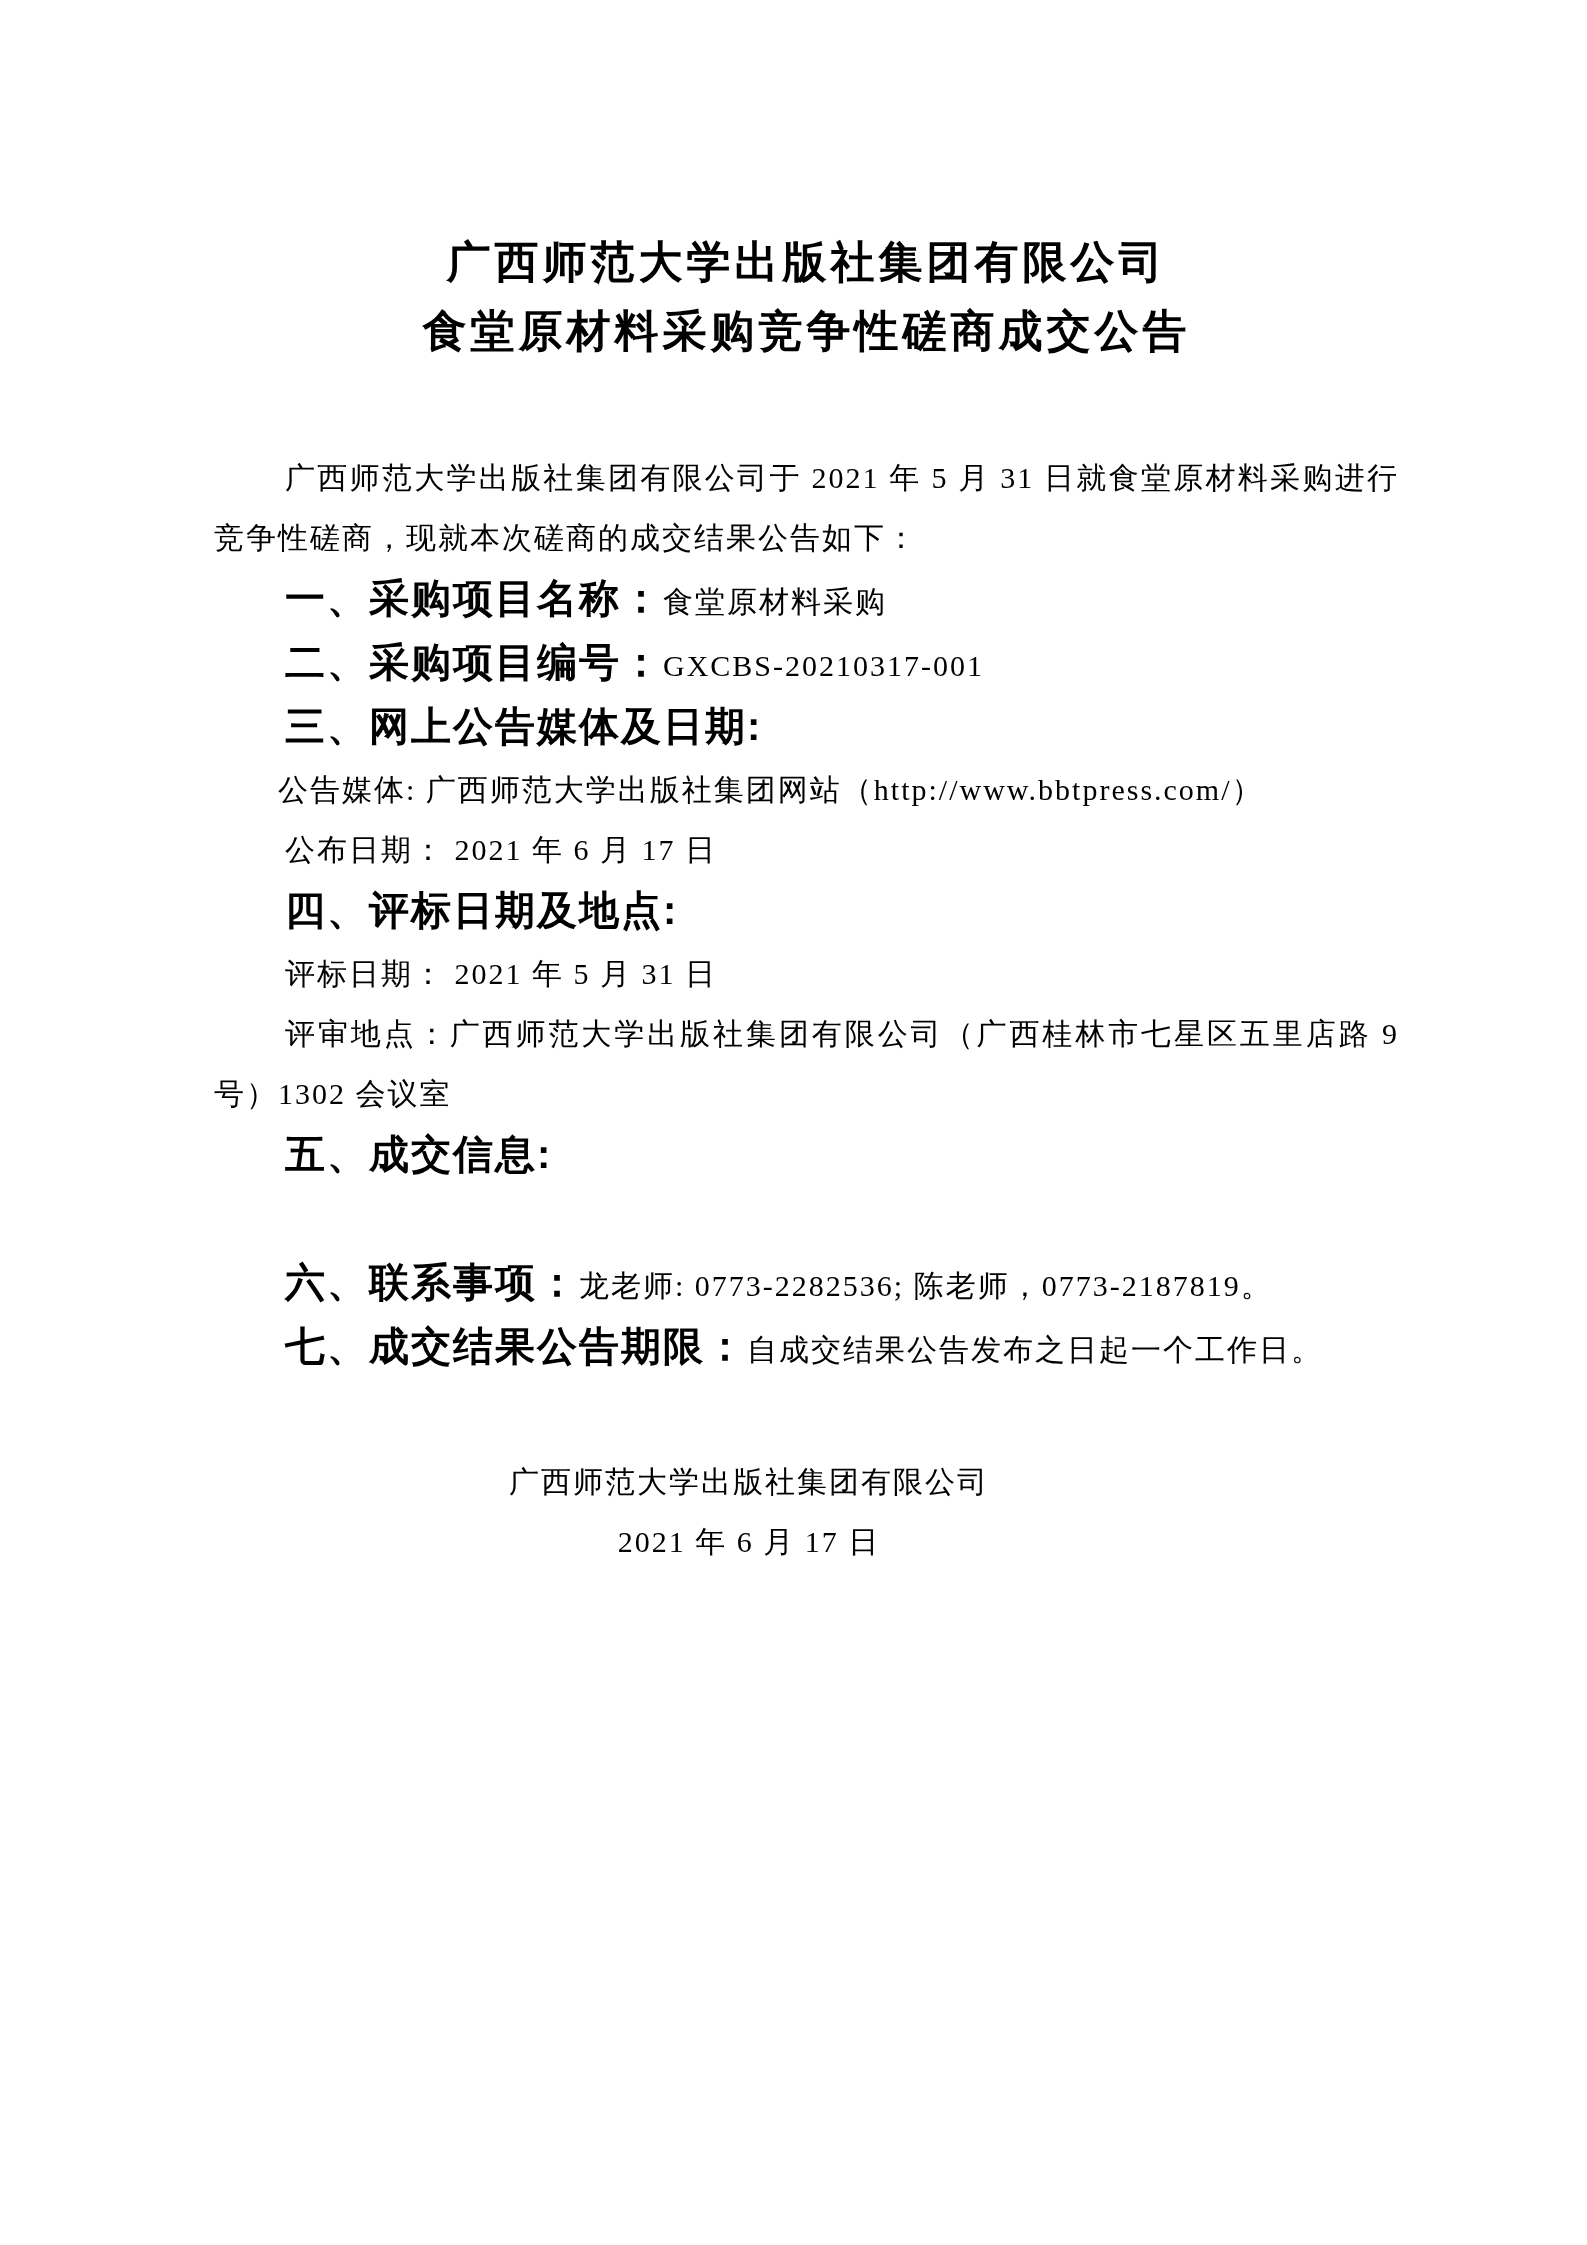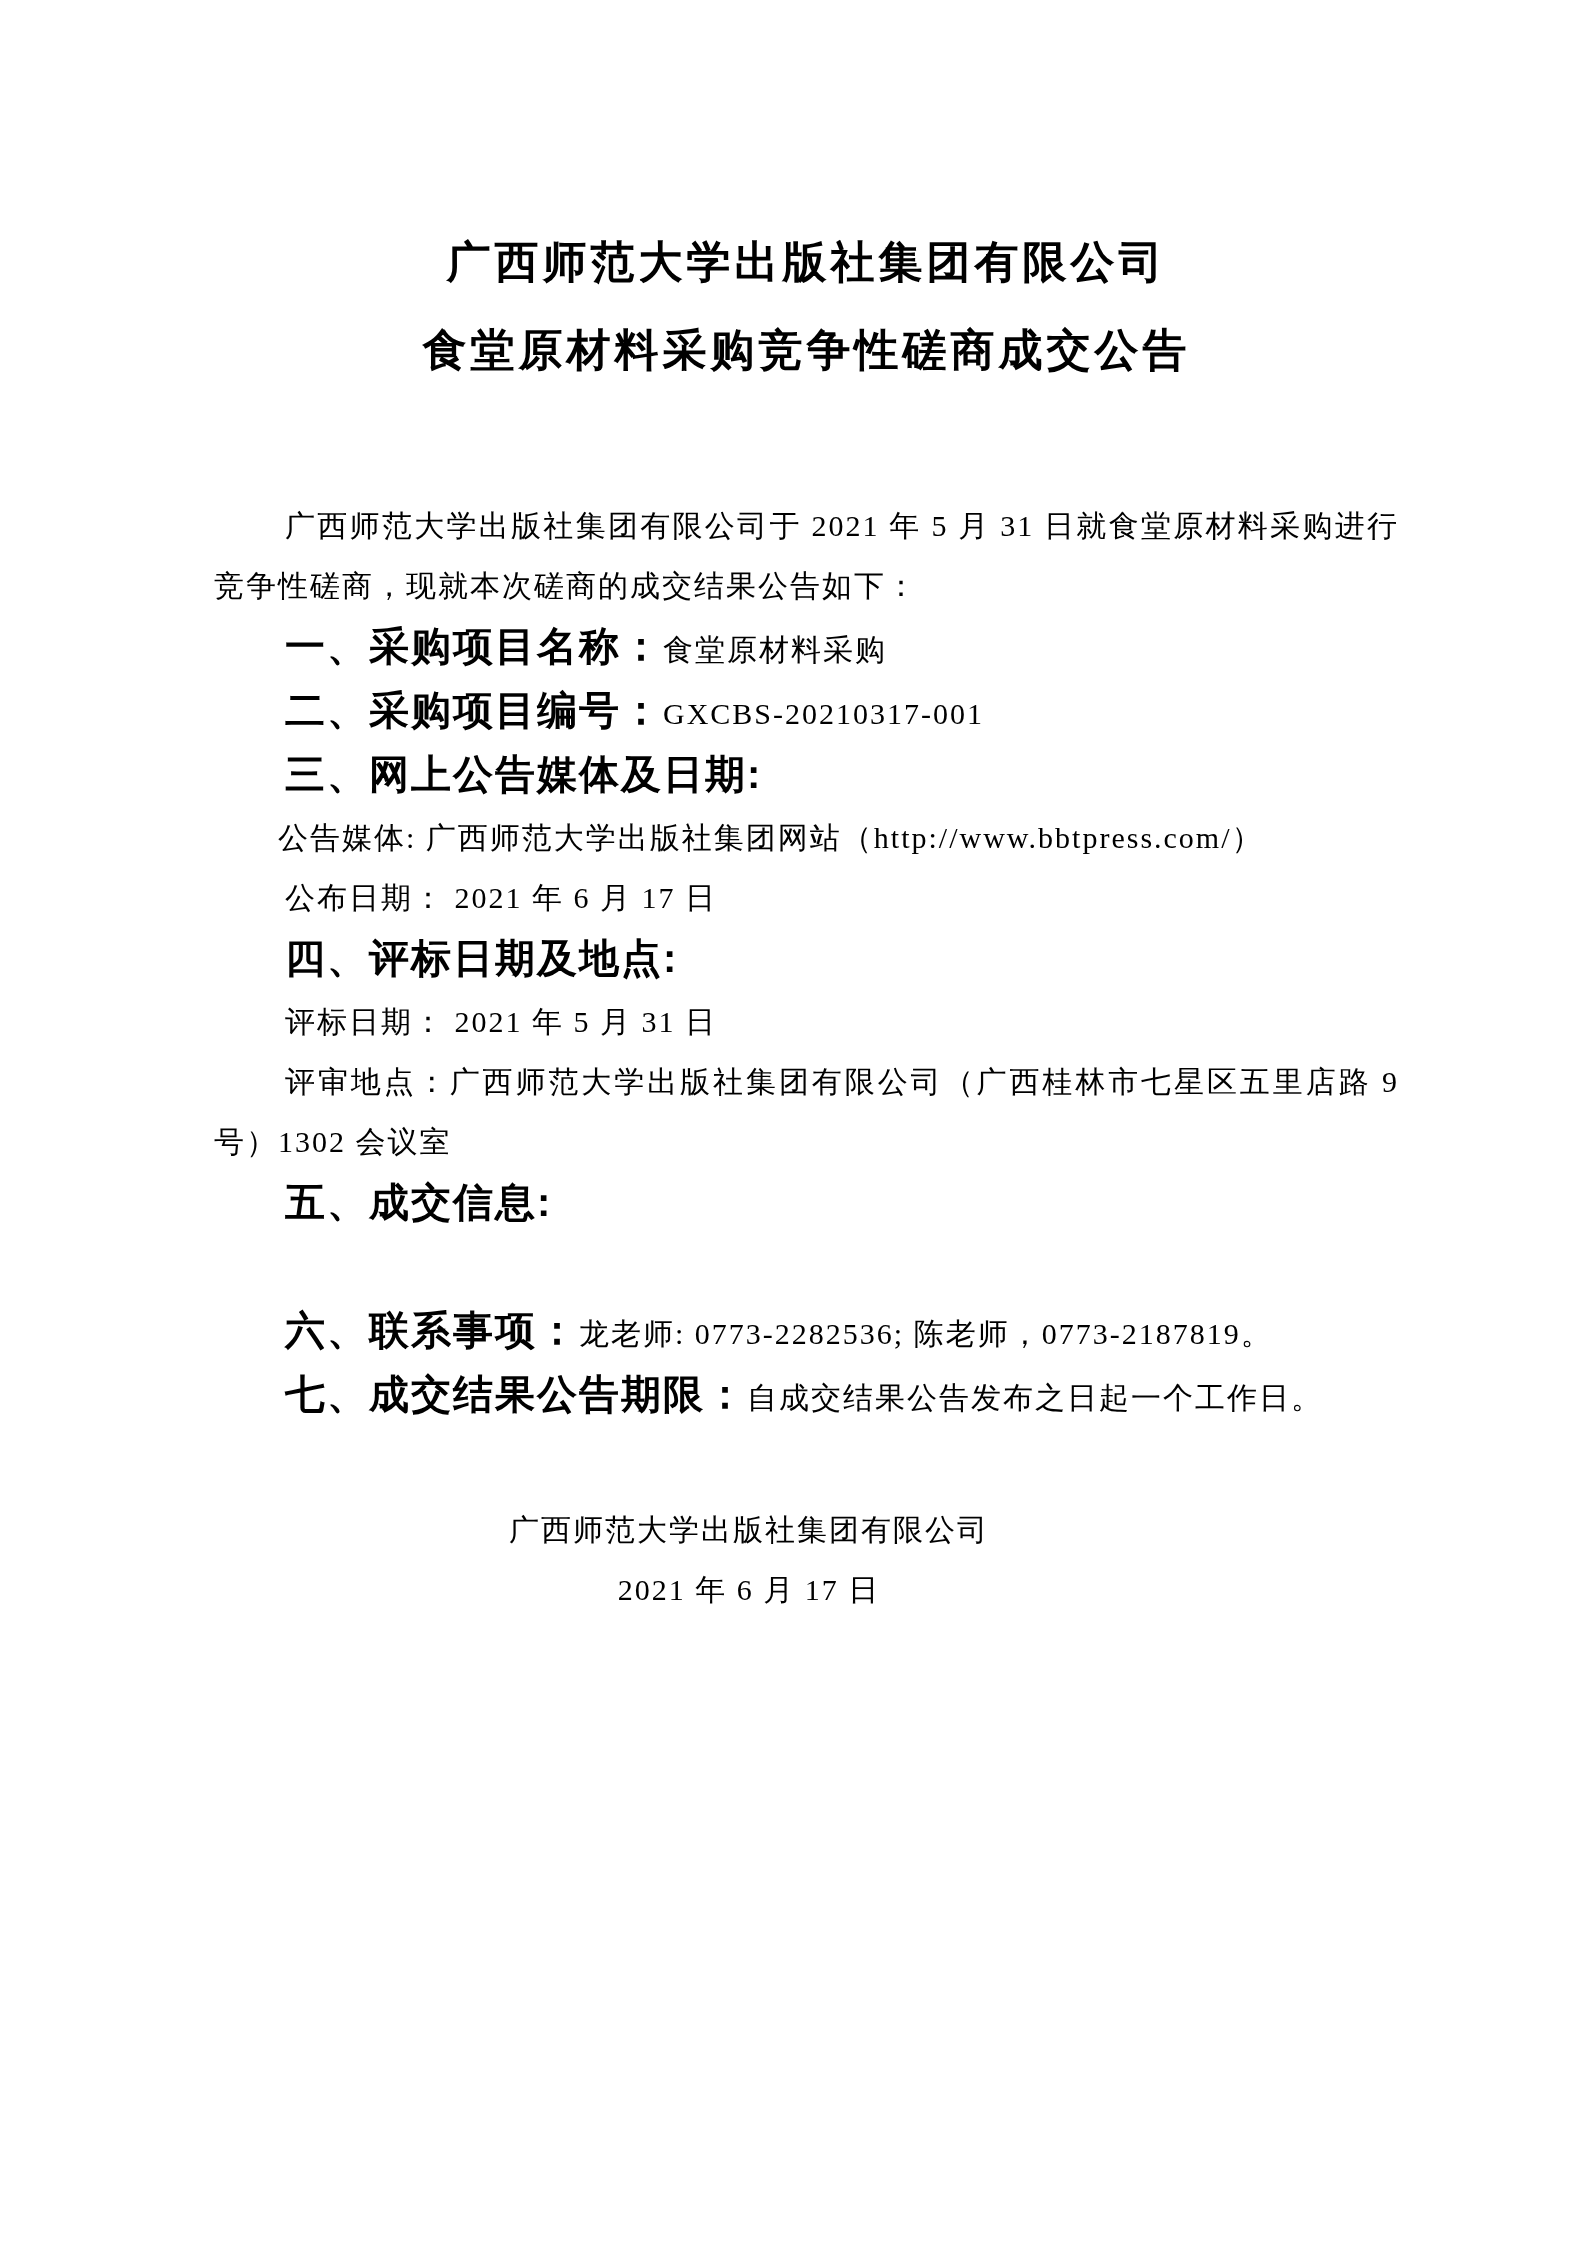--- a/index.html
+++ b/index.html
@@ -22,24 +22,24 @@
     position: absolute;
     width: 1185px;
     text-align: center;
     font-weight: bold;
     font-size: 44px;
     letter-spacing: 4px;
     font-family: "Liberation Serif", serif;
     white-space: nowrap;
   }
   #title1 { top: 233px; }
-  #title2 { top: 321px; }
+  #title2 { top: 302px; }
   .flow {
     position: absolute;
-    top: 496px;
+    top: 448px;
     width: 1185px;
     font-size: 30px;
     line-height: 60px;
     letter-spacing: 2px;
   }
   .flow p { margin: 0; text-align: justify; }
   .para-indent { text-indent: 71px; }
   .line { padding-left: 71px; }
   .media-line { padding-left: 64px; }
   .label {

